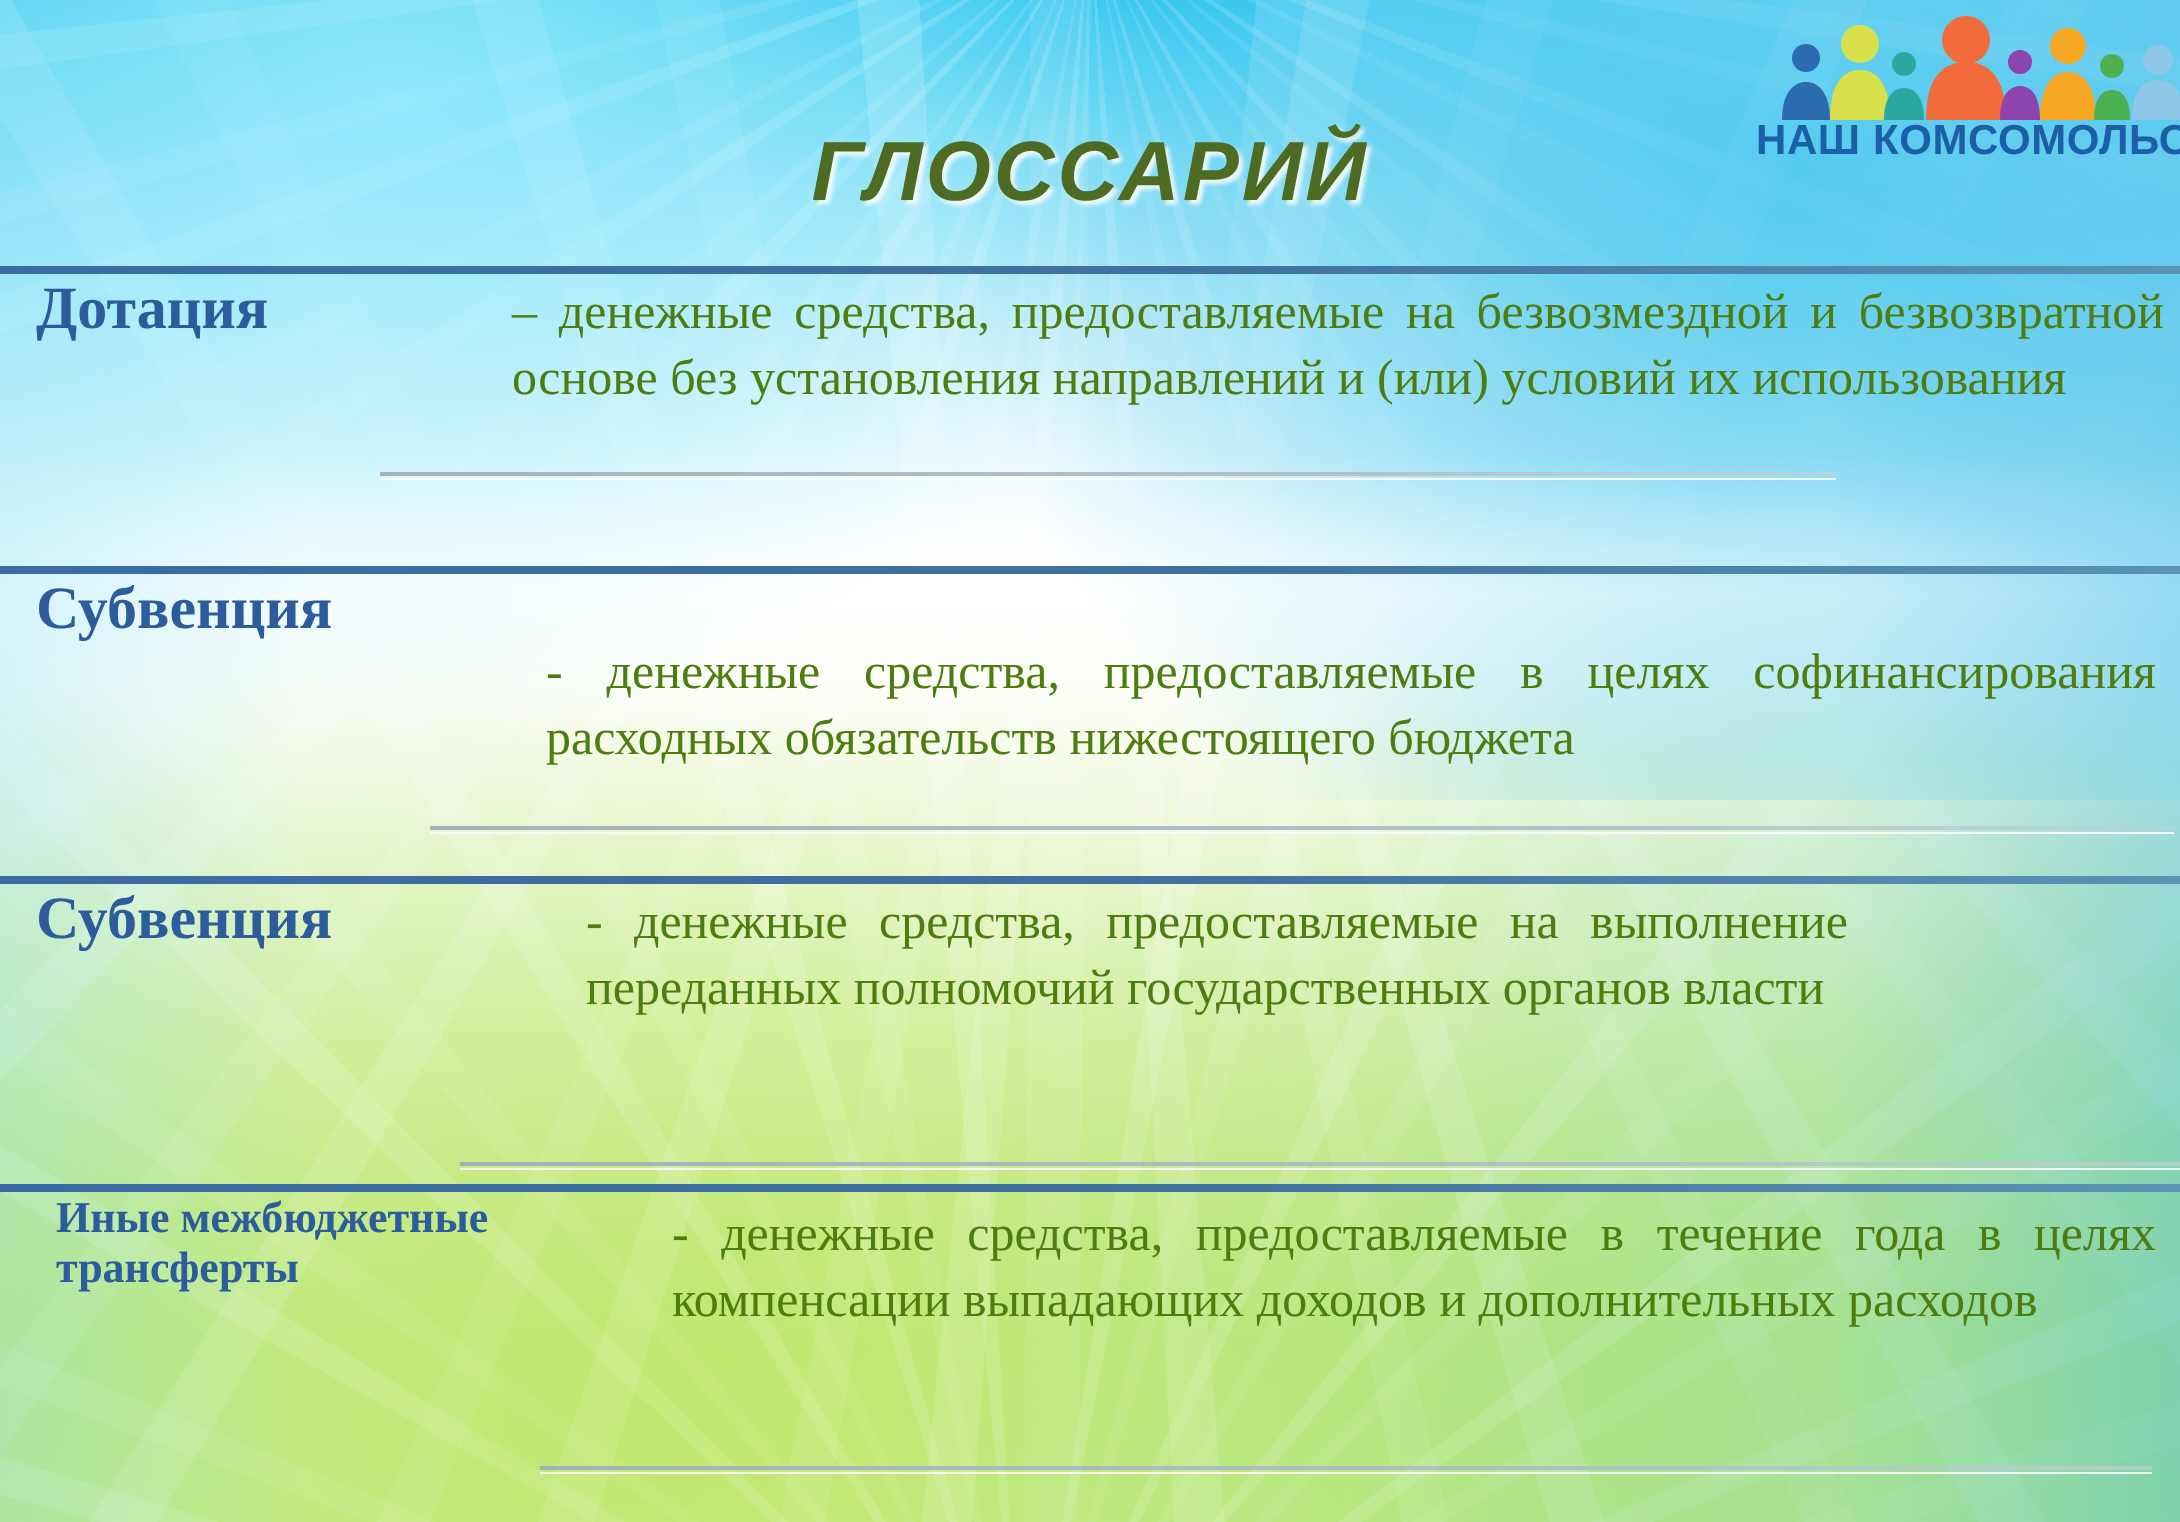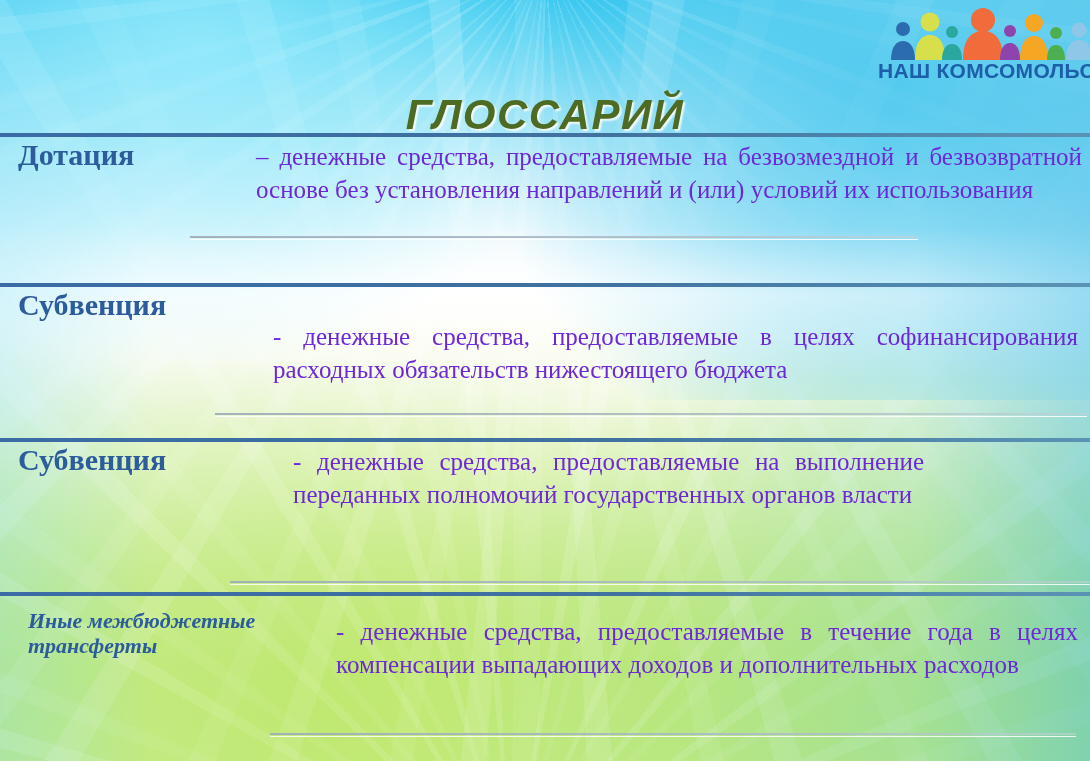--- a/index.html
+++ b/index.html
@@ -117,21 +117,20 @@
 
   
   .title {
     position:absolute; left:0; right:0; top:62px;
     text-align:center;
     font-family:"Liberation Sans", sans-serif;
     font-style:italic; font-weight:700;
     font-size:42px; letter-spacing:1.5px;
     color:#4d6b22;
     text-shadow:2px 2px 2px rgba(255,255,255,0.9), 1px 1px 0 rgba(120,150,60,0.35);
-    margin-top:29px;
   }
 
   
   .rule-thick {
     position:absolute; height:4px;
     background:linear-gradient(90deg,#3a6ba5 0%, #40719f 55%, #4f86ac 82%, #5b93b4 100%);
   }
   .rule-thick.r1 { left:0;  width:1090px; top:133px; }
   .rule-thick.r2 { left:0;  width:1090px; top:283px; }
   .rule-thick.r3 { left:0;  width:1090px; top:438px; }
@@ -162,33 +161,33 @@
   .term {
     flex:0 0 auto;
     font-family:"Liberation Serif", serif;
     font-weight:700;
     color:#2c5c9c;
     line-height:1.14;
   }
   .row1 .term { width:210px; padding-left:18px; font-size:30px; }
   .row2 .term { width:215px; padding-left:18px; font-size:30px; }
   .row3 .term { width:230px; padding-left:18px; font-size:30px; }
-  .row4 .term { width:268px; padding-left:28px; font-size:22px; padding-top:12px;font-style:italic; }
+  .row4 .term { width:268px; padding-left:28px; font-size:22px; padding-top:0; }
 
   .def {
     flex:1 1 auto;
     font-family:"Liberation Serif", serif;
-    color:#6d28d9;
+    color:#4d7c0f;
     text-align:justify;
     line-height:1.30;
   }
   .row1 .def { font-size:25px; padding-right:8px; padding-top:3px; }
   .row2 .def { font-size:25px; padding-right:12px; padding-left:12px; padding-top:17px;margin-top:16px; }
   .row3 .def { font-size:25px; padding-right:32px; padding-left:17px; padding-top:3px; }
-  .row4 .def { font-size:25px; padding-right:12px; padding-left:22px; padding-top:20px; }
+  .row4 .def { font-size:25px; padding-right:12px; padding-left:22px; padding-top:6px; }
 </style>
 </head>
 <body>
 
 <div class="bg-root">
   <div class="bg-base"></div>
   <div class="rays"></div>
   <div class="rays-b"></div>
   <div class="bg-bloom-tl"></div>
   <div class="bg-bloom-tr"></div>

